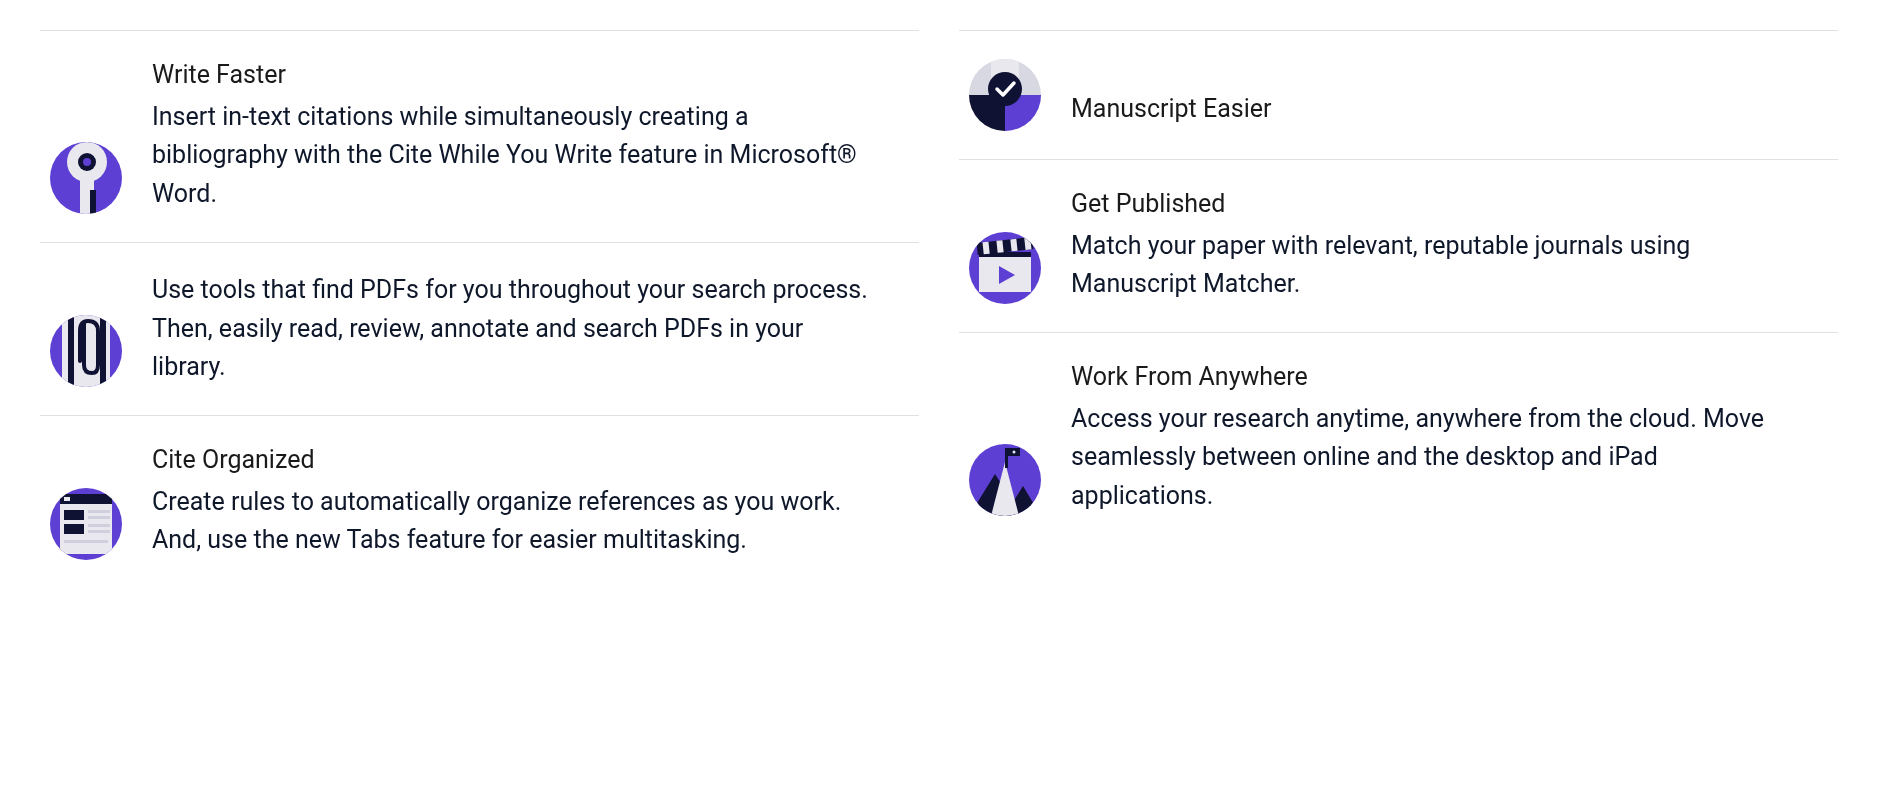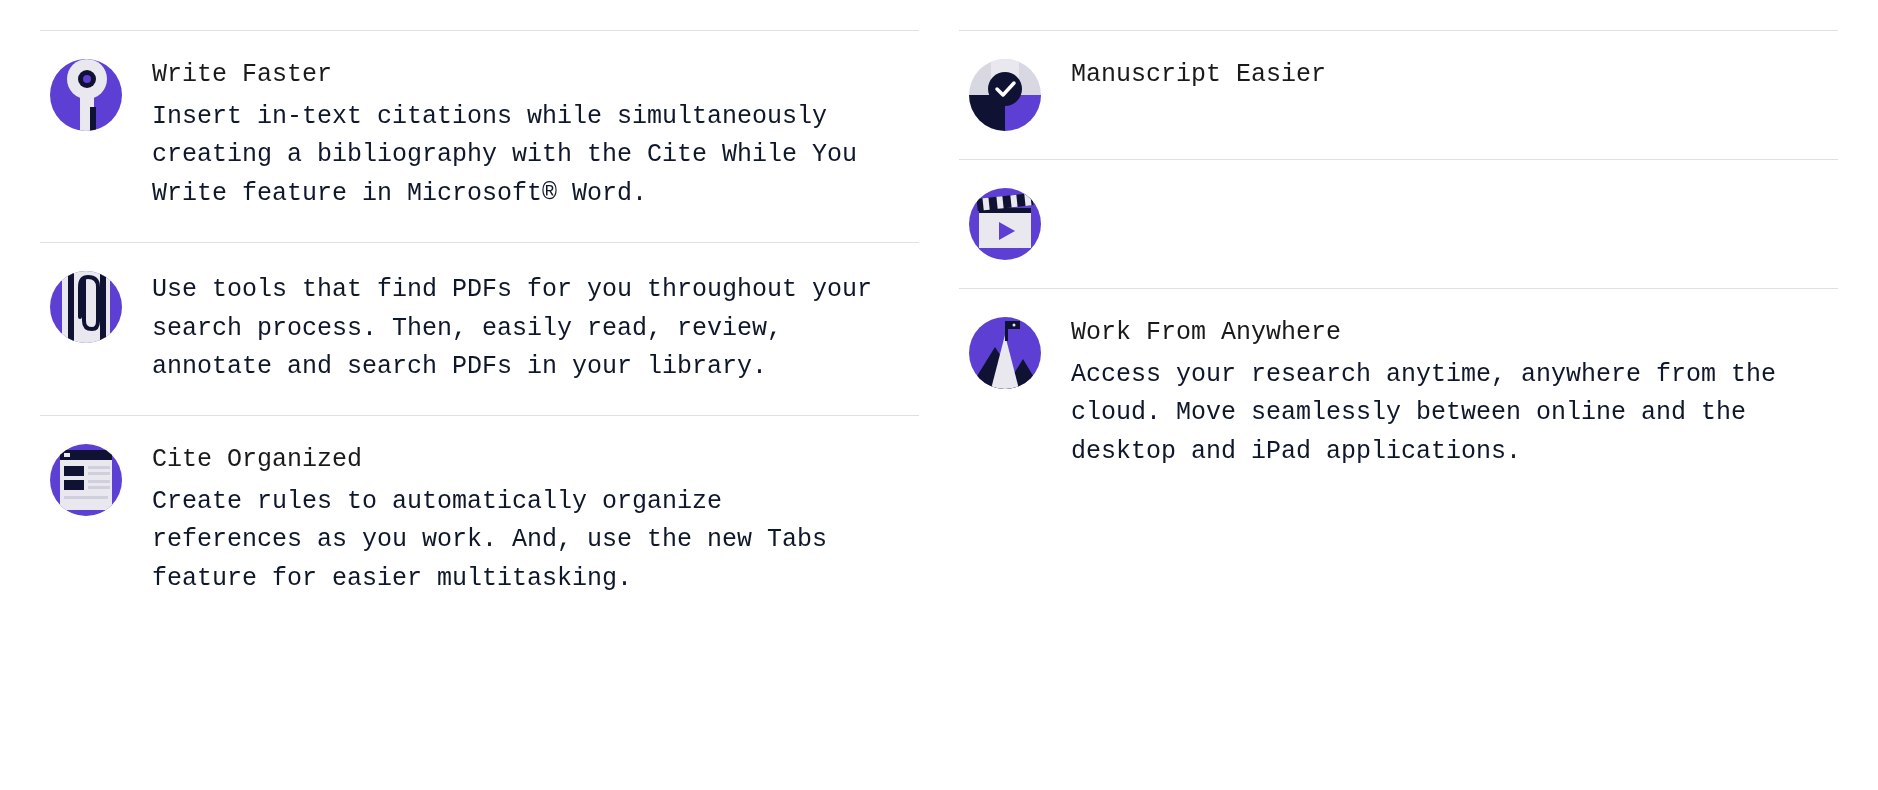--- a/index.html
+++ b/index.html
@@ -11,25 +11,24 @@
     padding: 30px 40px;
   }
   .grid {
     display: grid;
     grid-template-columns: 1fr 1fr;
     column-gap: 40px;
   }
   .col { display: flex; flex-direction: column; }
   .item {
     display: flex;
-    align-items: flex-start;
+    align-items: flex-end;
     gap: 30px;
     padding: 28px 0 28px 0;
     border-top: 1px solid #e0e0e0;
-    font-family: Liberation Mono, monospace;
   }
   .icon {
     flex: 0 0 72px;
     width: 72px;
     height: 72px;
     display: flex;
     align-items: center;
     justify-content: center;
     margin-left: 10px;
   }
@@ -157,20 +156,24 @@
             <g transform="rotate(-6 36 14)">
               <rect x="14" y="8" width="6" height="12" fill="#e8e8ee"></rect>
               <rect x="28" y="8" width="6" height="12" fill="#e8e8ee"></rect>
               <rect x="42" y="8" width="6" height="12" fill="#e8e8ee"></rect>
               <rect x="56" y="8" width="6" height="12" fill="#e8e8ee"></rect>
             </g>
             <path d="M30 34 L30 52 L46 43 Z" fill="#5e3fd3"></path>
           </g>
         </svg>
       </div>
+      <div class="text">
+        <div class="title">Get Published</div>
+        <div class="desc">Match your paper with relevant, reputable journals using Manuscript Matcher.</div>
+      </div>
     </div>
 
     <div class="item">
       <div class="icon">
         <svg viewBox="0 0 72 72">
           <g clip-path="url(#circ)">
             <rect x="0" y="0" width="72" height="72" fill="#5e3fd3"></rect>
             <path d="M0 72 L26 30 L44 58 L54 42 L72 72 Z" fill="#0f1233"></path>
             <path d="M36 18 L22 72 L50 72 Z" fill="#e8e8ee"></path>
             <rect x="36" y="4" width="3" height="20" fill="#0f1233"></rect>

